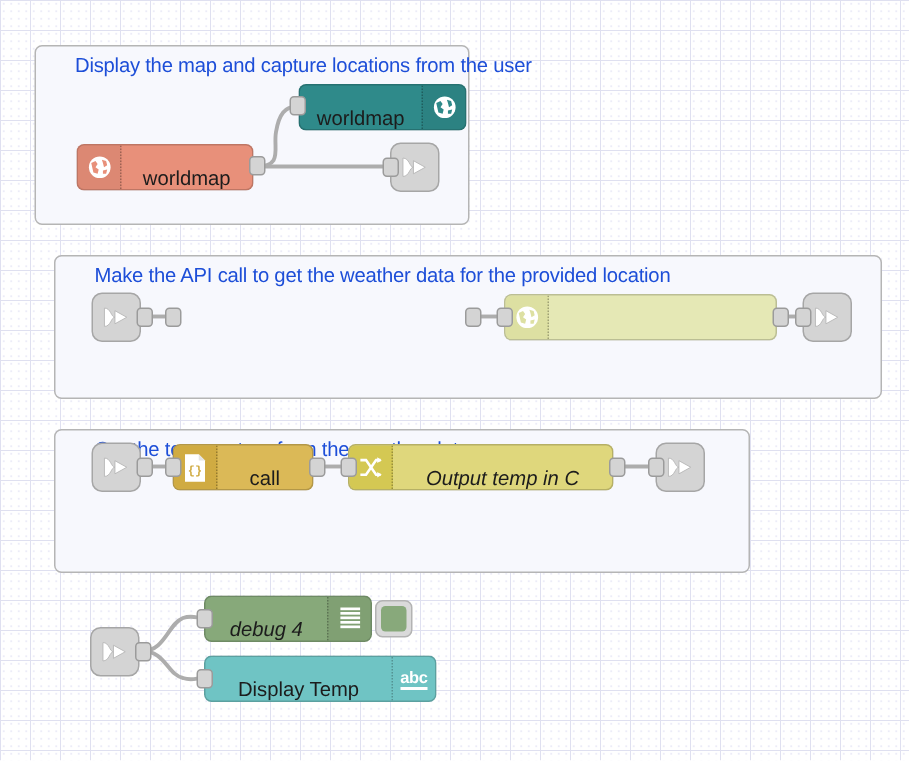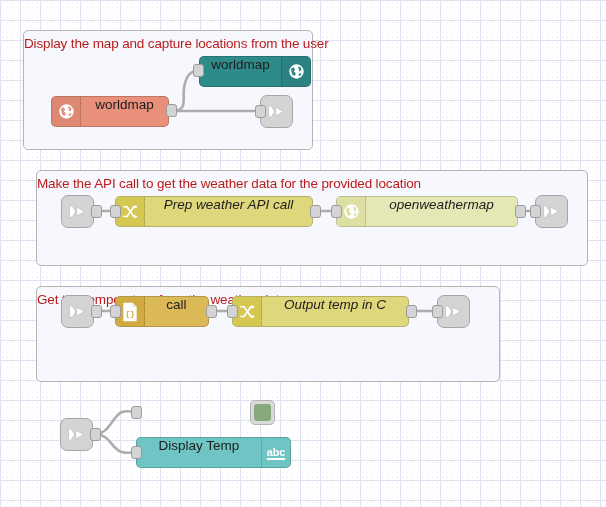--- a/index.html
+++ b/index.html
@@ -31,24 +31,24 @@
   
   .group {
     position: absolute;
     box-sizing: border-box;
     background-color: #f7f8fd;
     border: 1.4px solid #b5b5b5;
     border-radius: 5px;
   }
   .group-label {
     position: absolute;
-    left: 0;
+    left: 26px;
     top: 5px;
     font-size: 13.5px;
-    color: #b91c1c;
+    color: #1d4ed8;
     white-space: nowrap;
     letter-spacing: -0.15px;
   }
 
   
   .wires {
     position: absolute;
     left: 0;
     top: 0;
     width: 606px;
@@ -62,21 +62,21 @@
   }
 
   
   .node {
     position: absolute;
     box-sizing: border-box;
     height: 31px;
     border-radius: 5px;
     border: 1px solid rgba(0,0,0,0.18);
     display: flex;
-    align-items: flex-start;
+    align-items: flex-end;
     overflow: hidden;
   }
   .node-label {
     flex: 1 1 auto;
     font-size: 13.5px;
     color: #1c1c1c;
     text-align: center;
     padding: 0 7px;
     white-space: nowrap;
     overflow: hidden;
@@ -225,44 +225,32 @@
   </div>
   <div class="port" style="left:255px; top:105px;"></div>
 
   <div class="linknode" style="left:61px; top:195px;">
     <svg class="glyph" width="21" height="21" viewBox="0 0 24 24">
       <path d="M3 5 L3 19 C8 19, 8 12, 11 12 L11 17 L20 12 L11 7 L11 12 C8 12, 8 5, 3 5 Z" fill="#ffffff" stroke="#b7b7b7" stroke-width="0.7"></path>
     </svg>
   </div>
   <div class="port" style="left:91px; top:205px;"></div>
 
-  <div class="node" style="left:115px; top:196px; width:198px; background-color:#dfd77c;">
-    <div class="node-icon left" style="background-color:#d4c853;">
-      <svg class="glyph" width="18" height="18" viewBox="0 0 24 24">
-        <path d="M3 5 L8 5 L17 18 L21 18" fill="none" stroke="#ffffff" stroke-width="2.3"></path>
-        <path d="M3 18 L8 18 L17 5 L21 5" fill="none" stroke="#ffffff" stroke-width="2.3"></path>
-        <path d="M18 2.5 L22 5 L18 7.5 Z" fill="#ffffff"></path>
-        <path d="M18 15.5 L22 18 L18 20.5 Z" fill="#ffffff"></path>
-      </svg>
-    </div>
-    <div class="node-label italic">Prep weather API call</div>
-  </div>
   <div class="port" style="left:110px; top:205px;"></div>
   <div class="port" style="left:310px; top:205px;"></div>
 
   <div class="node" style="left:336px; top:196px; width:182px; background-color:#e5e8b5;">
     <div class="node-icon left" style="background-color:#dde0a2;">
       <svg class="glyph" width="17" height="17" viewBox="0 0 24 24">
         <circle cx="12" cy="12" r="10.2" fill="#ffffff"></circle>
         <path d="M4 8 L8 6 L10 9 L8 12 L11 14 L10 18 L6 17 Z" fill="#dde0a2"></path>
         <path d="M14 5 L18 6 L19 10 L16 12 L15 8 Z" fill="#dde0a2"></path>
         <path d="M15 15 L19 14 L18 18 L15 18 Z" fill="#dde0a2"></path>
       </svg>
     </div>
-    <div class="node-label italic">openweathermap</div>
   </div>
   <div class="port" style="left:331px; top:205px;"></div>
   <div class="port" style="left:515px; top:205px;"></div>
 
   <div class="linknode" style="left:535px; top:195px;">
     <svg class="glyph" width="21" height="21" viewBox="0 0 24 24">
       <path d="M3 5 L3 19 C8 19, 8 12, 11 12 L11 17 L20 12 L11 7 L11 12 C8 12, 8 5, 3 5 Z" fill="#ffffff" stroke="#b7b7b7" stroke-width="0.7"></path>
     </svg>
   </div>
   <div class="port" style="left:530px; top:205px;"></div>
@@ -308,20 +296,32 @@
   </div>
   <div class="port" style="left:432px; top:305px;"></div>
 
   <div class="linknode" style="left:60px; top:418px;">
     <svg class="glyph" width="21" height="21" viewBox="0 0 24 24">
       <path d="M3 5 L3 19 C8 19, 8 12, 11 12 L11 17 L20 12 L11 7 L11 12 C8 12, 8 5, 3 5 Z" fill="#ffffff" stroke="#b7b7b7" stroke-width="0.7"></path>
     </svg>
   </div>
   <div class="port" style="left:90px; top:428px;"></div>
 
+  <div class="node" style="left:136px; top:397px; width:112px; background-color:#87a97a;">
+    <div class="node-label italic">debug 4</div>
+    <div class="node-icon right">
+      <svg class="glyph" width="15" height="17" viewBox="0 0 16 18">
+        <rect x="1" y="1" width="14" height="1.9" fill="#ffffff"></rect>
+        <rect x="1" y="4.2" width="14" height="1.9" fill="#ffffff"></rect>
+        <rect x="1" y="7.4" width="14" height="1.9" fill="#ffffff"></rect>
+        <rect x="1" y="10.6" width="14" height="1.9" fill="#ffffff"></rect>
+        <rect x="1" y="13.8" width="14" height="1.9" fill="#ffffff"></rect>
+      </svg>
+    </div>
+  </div>
   <div class="port" style="left:131px; top:406px;"></div>
   <div class="debug-btn" style="left:250px; top:400px;">
     <div class="debug-btn-inner"></div>
   </div>
 
   <div class="node" style="left:136px; top:437px; width:155px; background-color:#6fc4c4;">
     <div class="node-label">Display Temp</div>
     <div class="node-icon right plain" style="border-left:1px dotted rgba(0,0,0,0.25);">
       <span class="abc">abc</span>
     </div>

